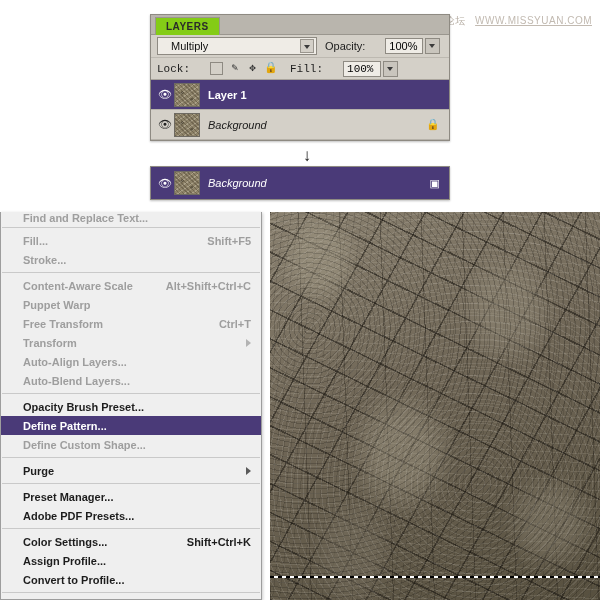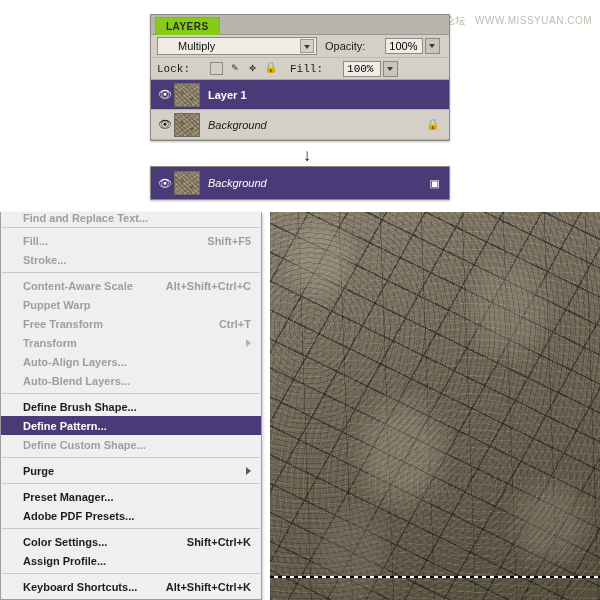--- a/index.html
+++ b/index.html
@@ -21,21 +21,21 @@
   .watermark {
     position: absolute;
     top: 14px;
     right: 8px;
     font-size: 10px;
     color: #b9b1a8;
     letter-spacing: 0.5px;
     white-space: nowrap;
   }
   .watermark .wm-cn { color: #b5aca2; }
-  .watermark .wm-url { color: #c2bab1; margin-left: 6px; }
+  .watermark .wm-url { color: #c2bab1; margin-left: 6px; text-decoration: underline; }
 
   
   .layers-panel {
     position: absolute;
     left: 150px;
     top: 14px;
     width: 298px;
     background: #d4d0c8;
     border: 1px solid #8e8a82;
     box-shadow: 0 1px 2px rgba(0,0,0,0.25);
@@ -69,21 +69,21 @@
     box-sizing: border-box;
     background: #d4d0c8;
   }
   .blend-select {
     width: 160px;
     height: 18px;
     background: #efece6;
     border: 1px solid #8e8a82;
     font-size: 11px;
     line-height: 16px;
-    padding-left: 20px;
+    padding-left: 13px;
     box-sizing: border-box;
     position: relative;
     color: #111;
   }
   .blend-select .arrow {
     position: absolute;
     right: 2px;
     top: 1px;
     width: 14px;
     height: 14px;
@@ -428,21 +428,21 @@
         <span class="submenu-arrow"></span>
       </div>
       <div class="menu-item disabled">
         <span>Auto-Align Layers...</span>
       </div>
       <div class="menu-item disabled">
         <span>Auto-Blend Layers...</span>
       </div>
       <div class="menu-divider"></div>
       <div class="menu-item">
-        <span>Define Brush Shape...</span>
+        <span>Opacity Brush Preset...</span>
       </div>
       <div class="menu-item highlight">
         <span>Define Pattern...</span>
       </div>
       <div class="menu-item disabled">
         <span>Define Custom Shape...</span>
       </div>
       <div class="menu-divider"></div>
       <div class="menu-item">
         <span>Purge</span>
@@ -456,19 +456,22 @@
         <span>Adobe PDF Presets...</span>
       </div>
       <div class="menu-divider"></div>
       <div class="menu-item">
         <span>Color Settings...</span>
         <span class="shortcut">Shift+Ctrl+K</span>
       </div>
       <div class="menu-item">
         <span>Assign Profile...</span>
       </div>
+      <div class="menu-item">
+        <span>Convert to Profile...</span>
+      </div>
       <div class="menu-divider"></div>
       <div class="menu-item">
         <span>Keyboard Shortcuts...</span>
         <span class="shortcut">Alt+Shift+Ctrl+K</span>
       </div>
     </div>
 </div>
 
 </body></html>

